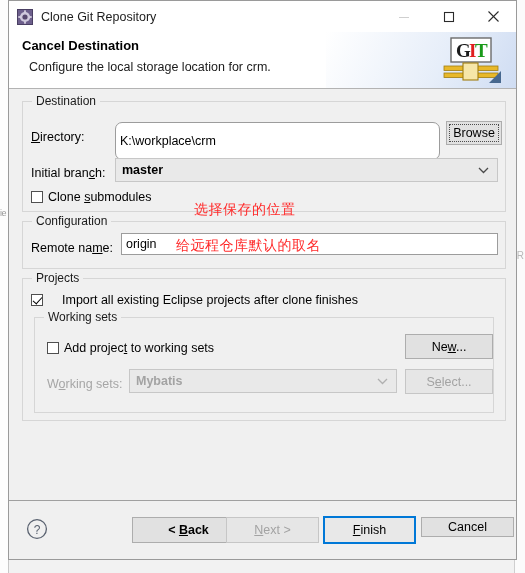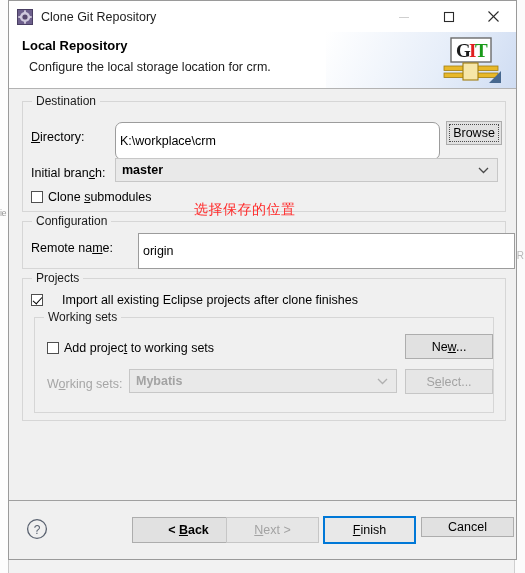--- a/index.html
+++ b/index.html
@@ -333,21 +333,21 @@
         <svg width="13" height="13" viewBox="0 0 13 13">
             <line x1="1.5" y1="1.5" x2="11.5" y2="11.5" stroke="#2b2b2b" stroke-width="1.1"></line>
             <line x1="11.5" y1="1.5" x2="1.5" y2="11.5" stroke="#2b2b2b" stroke-width="1.1"></line>
           </svg>
       </div>
     </div>
   </div>
 
   <div class="banner">
     <div class="banner-glow"></div>
-    <div class="banner-title">Local Repository</div>
+    <div class="banner-title">Cancel Destination</div>
     <div class="banner-sub">Configure the local storage location for crm.</div>
     <div class="git-logo">
       <svg width="64" height="49" viewBox="0 0 64 49">
         <rect x="12" y="1" width="40" height="24" fill="#ffffff" stroke="#6b6b6b" stroke-width="1.4"></rect>
         <text x="17" y="20" font-family="Liberation Serif, serif" font-size="19" font-weight="bold" fill="#1b1b1b">G</text>
         <text x="30" y="20" font-family="Liberation Serif, serif" font-size="19" font-weight="bold" fill="#e02020">I</text>
         <text x="36" y="20" font-family="Liberation Serif, serif" font-size="19" font-weight="bold" fill="#1a9a1a">T</text>
         <rect x="5" y="29" width="54" height="4.5" fill="#e8b82a" stroke="#a07d10" stroke-width="0.8"></rect>
         <rect x="5" y="36" width="54" height="4.5" fill="#e8b82a" stroke="#a07d10" stroke-width="0.8"></rect>
         <rect x="24" y="26" width="15" height="17" fill="#f6e6a8" stroke="#a07d10" stroke-width="1.1"></rect>
@@ -383,21 +383,22 @@
     <div class="cbrow" style="left:22px; top:101px;">
       <span class="cbox"></span>
       <span>Clone <span class="u">s</span>ubmodules</span>
     </div>
 
     <div class="group" style="left:13px; top:132px; width:484px; height:48px;">
       <span class="group-title">Configuration</span>
     </div>
 
     <div class="lbl" style="left:22px; top:152px;">Remote na<span class="u">m</span>e:</div>
-    <div class="textfield" style="left:129px; top:144px; width:377px; height:36px;">origin</div>
+    <div class="textfield" style="left:112px; top:144px; width:377px; height:22px;">origin</div>
+    <div class="annot" style="left:167px; top:148px;">给远程仓库默认的取名</div>
 
     <div class="group" style="left:13px; top:189px; width:484px; height:143px;">
       <span class="group-title">Projects</span>
     </div>
 
     <div class="cbrow" style="left:22px; top:204px;gap:14px;">
       <span class="cbox checked"></span>
       <span>Import all existing Eclipse projects after clone finishes</span>
     </div>
 

